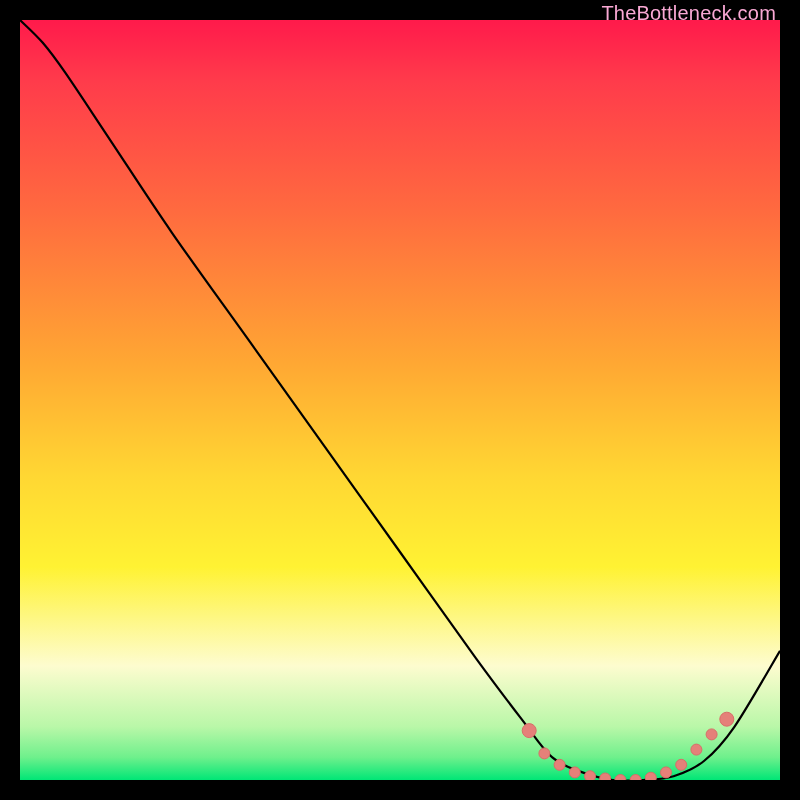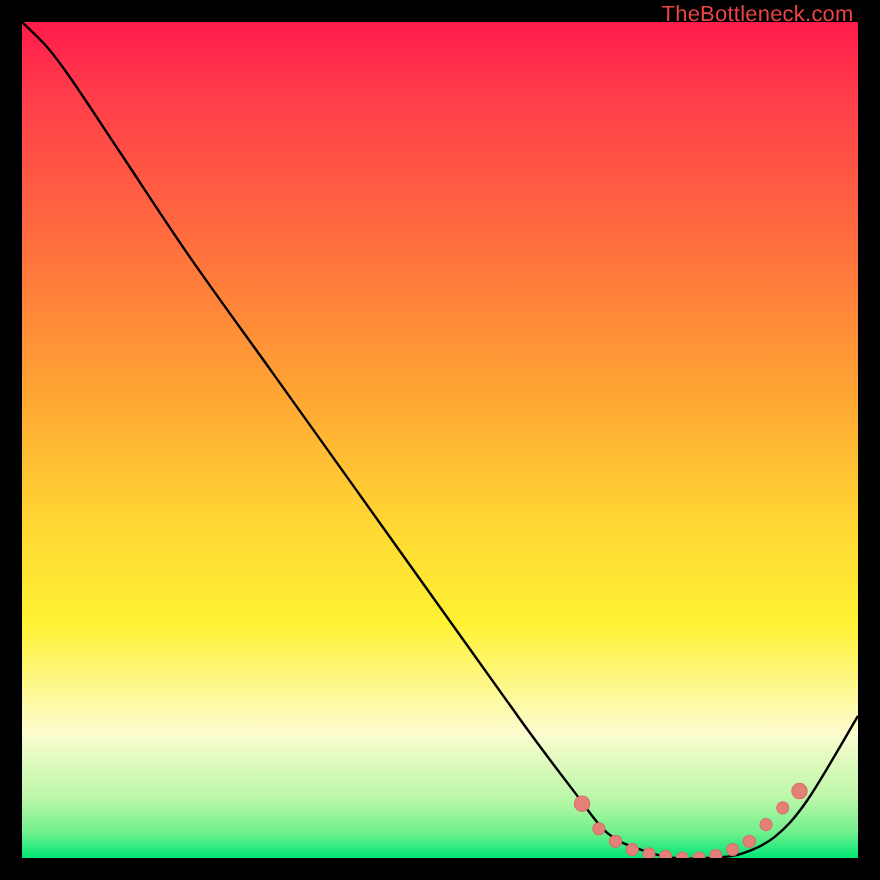--- a/index.html
+++ b/index.html
@@ -37,21 +37,21 @@
       #fdfccf 85%,
       #b9f7a8 93%,
       #6ff08c 97%,
       #00e676 100%
     );
   }
   .attribution {
     position: absolute;
     top: 2px;
     right: 24px;
-    color: #ef4444;
+    color: #f9a8d4;
     font-size: 20px;
     font-weight: 500;
     letter-spacing: 0.2px;
   }
   svg.curve {
     position: absolute;
     left: 0;
     top: 0;
     width: 760px;
     height: 760px;

